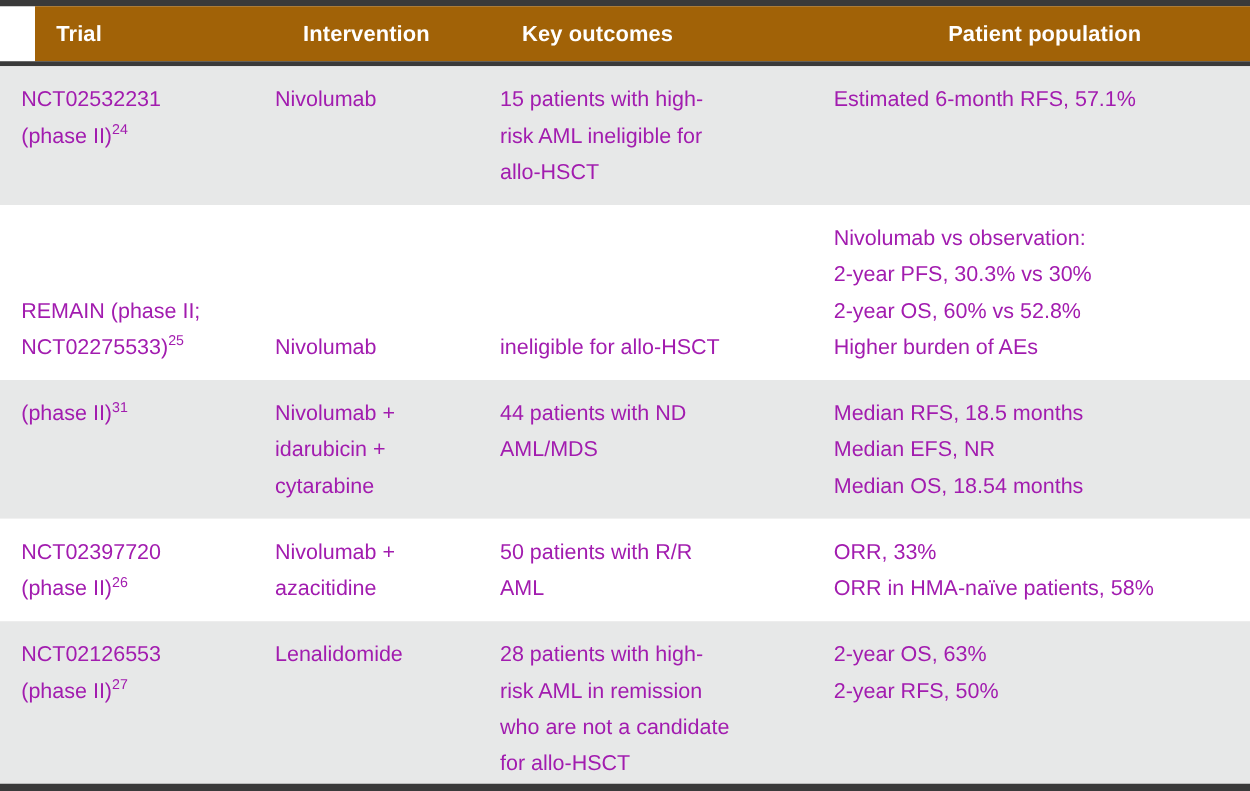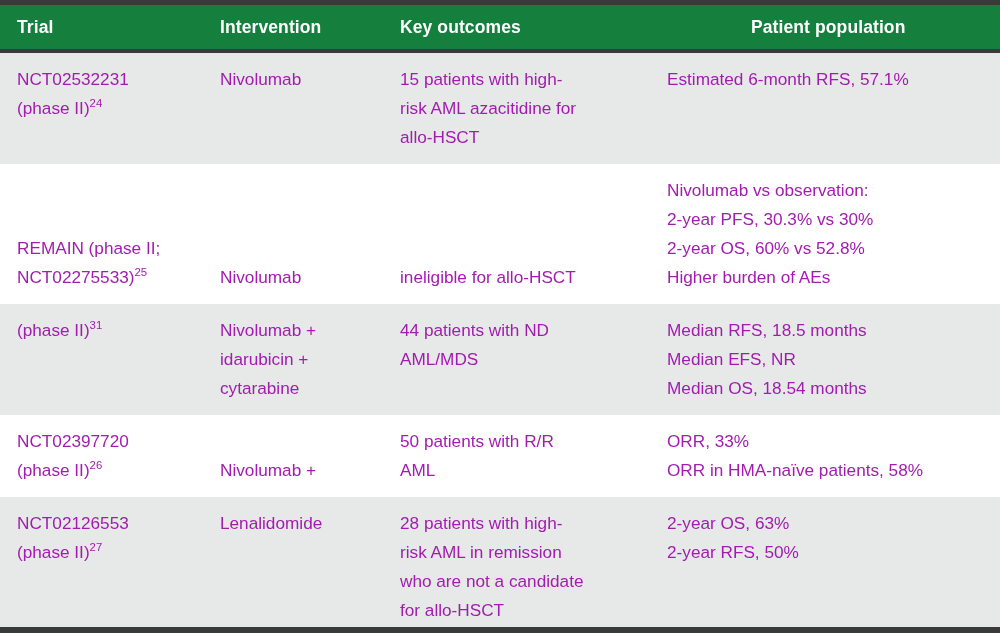--- a/index.html
+++ b/index.html
@@ -35,24 +35,25 @@
   .rule-bottom {
     height: 6px;
     background: #3a3a3a;
     width: 100%;
     position: absolute;
     left: 0;
     bottom: 0;
   }
 
   .head-row {
-    background: #15803d;
+    background: #a16207;
     display: flex;
     align-items: center;
     height: 44px;
+    margin-left: 28px;
   }
   .head-cell {
     color: #ffffff;
     font-weight: bold;
     font-size: 17.5px;
     letter-spacing: 0.1px;
     box-sizing: border-box;
   }
 
   .body-row {
@@ -114,21 +115,21 @@
       <div class="body-row shaded">
         <div class="cell c0">
           <span class="line">NCT02532231</span>
           <span class="line"><span>(phase II)</span><sup>24</sup></span>
         </div>
         <div class="cell c1">
           <span class="line">Nivolumab</span>
         </div>
         <div class="cell c2">
           <span class="line">15 patients with high-</span>
-          <span class="line">risk AML azacitidine for</span>
+          <span class="line">risk AML ineligible for</span>
           <span class="line">allo-HSCT</span>
         </div>
         <div class="cell c3">
           <span class="line">Estimated 6-month RFS, 57.1%</span>
         </div>
       </div>
       <div class="body-row plain">
         <div class="cell c0">
           <span class="line">REMAIN (phase II;</span>
           <span class="line"><span>NCT02275533)</span><sup>25</sup></span>
@@ -165,20 +166,21 @@
           <span class="line">Median OS, 18.54 months</span>
         </div>
       </div>
       <div class="body-row plain">
         <div class="cell c0">
           <span class="line">NCT02397720</span>
           <span class="line"><span>(phase II)</span><sup>26</sup></span>
         </div>
         <div class="cell c1">
           <span class="line">Nivolumab +</span>
+          <span class="line">azacitidine</span>
         </div>
         <div class="cell c2">
           <span class="line">50 patients with R/R</span>
           <span class="line">AML</span>
         </div>
         <div class="cell c3">
           <span class="line">ORR, 33%</span>
           <span class="line">ORR in HMA-naïve patients, 58%</span>
         </div>
       </div>

